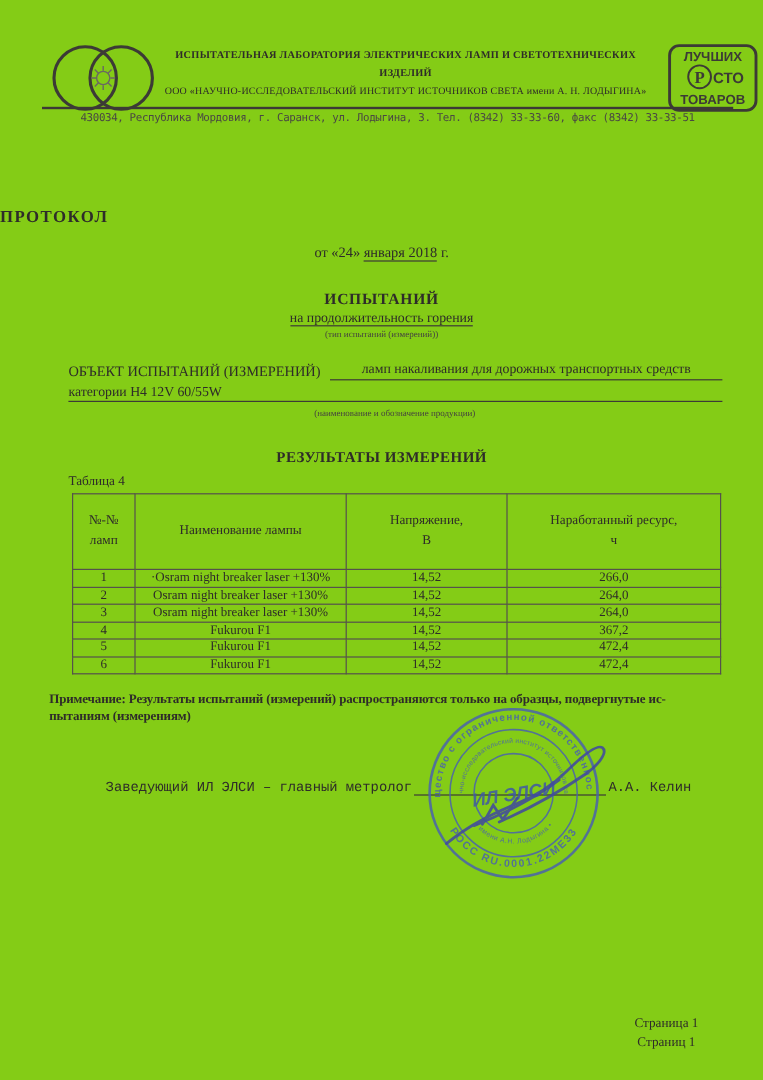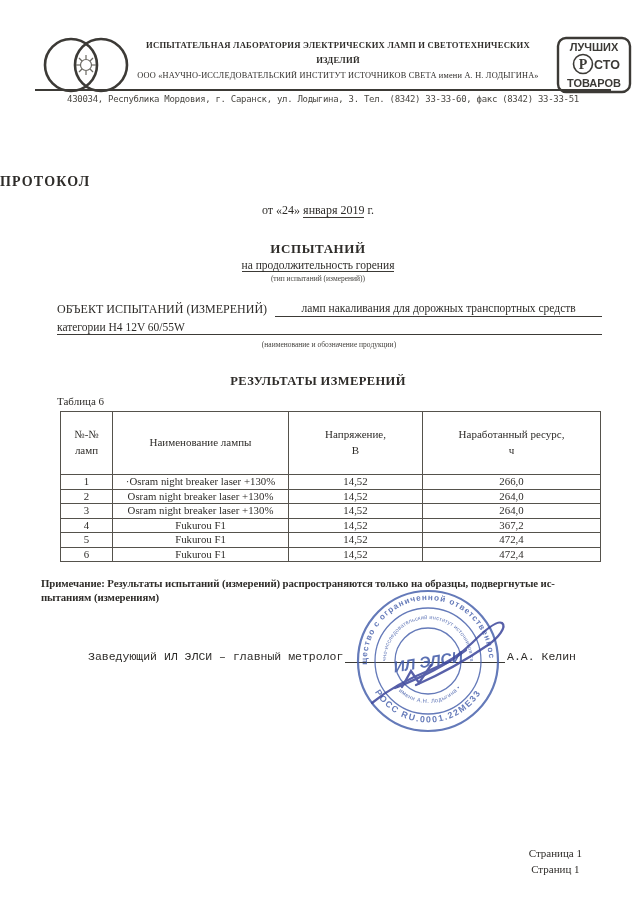--- a/index.html
+++ b/index.html
@@ -1,18 +1,18 @@
 <!DOCTYPE html>
 <html><head>
 <meta charset="utf-8">
 <style>
   html,body{margin:0;padding:0;background:#e8e8e6;}
   .page{
     position:relative;width:636px;height:900px;margin:0 auto;
-    background:#ffffff;overflow:hidden;
+    background:#84cc16;overflow:hidden;
     font-family:"Liberation Serif", serif;color:#2e2c29;
   }
   
   .logo{position:absolute;left:40px;top:34px;}
   .org{position:absolute;left:128px;top:38px;width:420px;text-align:center;}
   .org-l1{font-weight:bold;font-size:8.6px;letter-spacing:.25px;line-height:15px;}
   .org-l2{font-size:8.3px;letter-spacing:.2px;line-height:15px;}
   .badge{position:absolute;left:556px;top:36px;}
   .hrule{position:absolute;left:35px;top:89px;width:576px;height:2px;background:#3c3a36;}
   .address{
@@ -95,37 +95,37 @@
     <text x="38" y="51" text-anchor="middle" font-family="Liberation Sans, sans-serif" font-weight="bold" font-size="11" fill="#3c3a36">ТОВАРОВ</text>
   </svg>
 
   <div class="hrule"></div>
   <div class="address">430034, Республика Мордовия, г. Саранск, ул. Лодыгина, 3. Тел. (8342) 33-33-60, факс (8342) 33-33-51</div>
 
   <div class="t-protocol">ПРОТОКОЛ</div>
 
   <div class="t-date">
     <span>от «24»</span>
-    <span class="u">января 2019</span>
+    <span class="u">января 2018</span>
     <span>г.</span>
   </div>
 
   <div class="t-tests">ИСПЫТАНИЙ</div>
   <div class="t-type"><span class="u">на продолжительность горения</span></div>
   <div class="t-type-cap">(тип испытаний (измерений))</div>
 
   <div class="obj1">
     <span class="lbl">ОБЪЕКТ ИСПЫТАНИЙ (ИЗМЕРЕНИЙ)</span>
     <span class="val">ламп накаливания для дорожных транспортных средств</span>
   </div>
   <div class="obj2">категории Н4 12V 60/55W</div>
   <div class="obj-cap">(наименование и обозначение продукции)</div>
 
   <div class="res-h">РЕЗУЛЬТАТЫ ИЗМЕРЕНИЙ</div>
-  <div class="tbl-lbl">Таблица 6</div>
+  <div class="tbl-lbl">Таблица 4</div>
 
   <table class="results">
     <colgroup>
         <col style="width:52px">
         <col style="width:176px">
         <col style="width:134px">
         <col style="width:178px">
       </colgroup>
     <thead>
       <tr>

